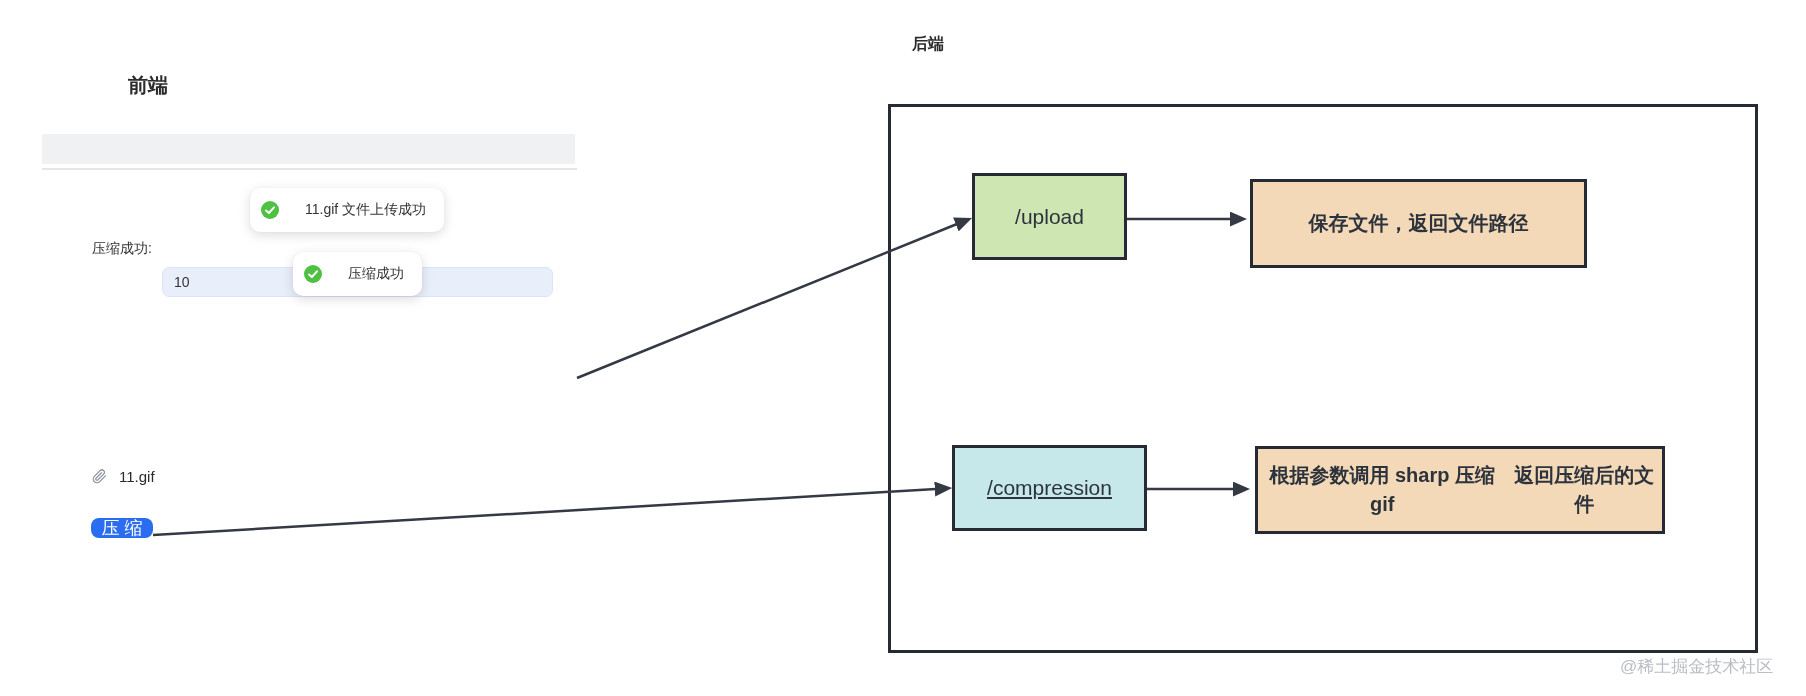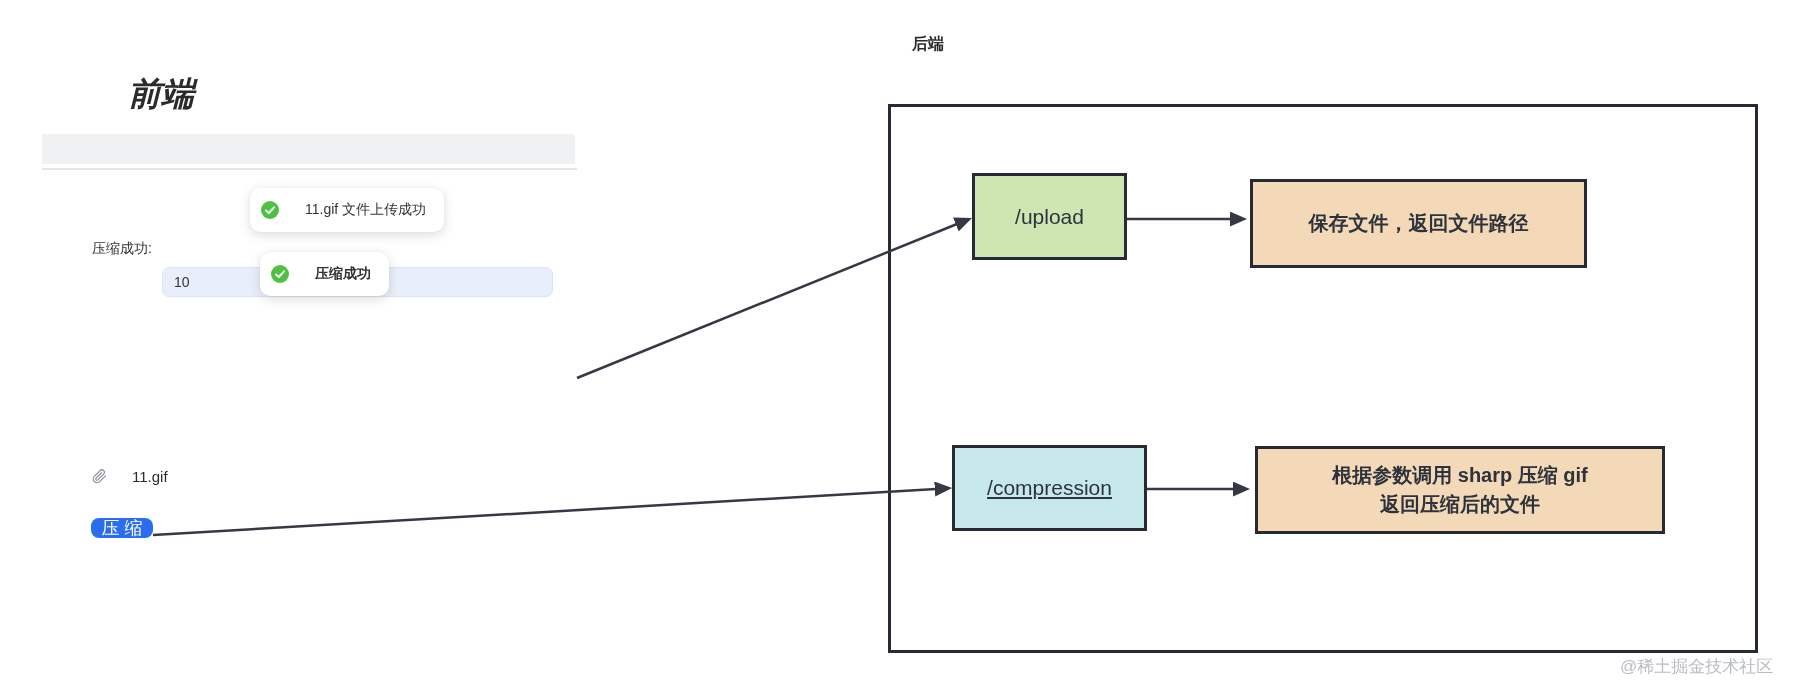--- a/index.html
+++ b/index.html
@@ -5,74 +5,74 @@
   * { margin:0; padding:0; box-sizing:border-box; }
   html,body { background:#ffffff; }
   body { font-family:"Liberation Sans","DejaVu Sans",sans-serif; }
   .stage {
     position:relative; width:1806px; height:696px; background:#ffffff;
     overflow:hidden; color:#333;
   }
   .abs { position:absolute; }
 
   
-  .fe-title { left:128px; top:72px; font-size:33px; font-weight:700; color:#2b2b2b;font-style:italic; }
+  .fe-title { left:128px; top:72px; font-size:20px; font-weight:700; color:#2b2b2b; }
   .fe-topbar { left:42px; top:134px; width:533px; height:30px; background:#f0f1f3; }
   .fe-topbar-line { left:42px; top:168px; width:535px; height:2px; background:#e4e6e9; }
 
   .toast {
     display:inline-flex; align-items:center; gap:26px;
     height:44px; padding:0 18px 0 11px; background:#ffffff;
     border-radius:10px;
     box-shadow:0 3px 12px rgba(0,0,0,0.14), 0 0 1px rgba(0,0,0,0.10);
     font-size:14px; color:#333; white-space:nowrap;
   }
   .toast-1 { left:250px; top:188px; z-index:7; }
-  .toast-2 { left:260px; top:252px; z-index:8;font-weight:bold; }
+  .toast-2 { left:293px; top:252px; z-index:8; }
   .check-circle { width:18px; height:18px; flex:0 0 auto; }
 
   .color-label { left:92px; top:240px; font-size:14px; color:#333; }
   .color-input {
     left:162px; top:233px; width:391px; height:30px;
     background:#e9eefb; border:1px solid #dde4f7; border-radius:7px;
     font-size:14px; color:#333; padding:0 11px; outline:none;
     font-family:inherit;
     margin-top:34px;
   }
 
   .upload-area {
     left:92px; top:292px; width:462px; height:160px;
     border:2px dashed #78a9fa; border-radius:10px; background:#f8fafc;
     display:flex; flex-direction:column; align-items:center; justify-content:center;
     gap:20px; z-index:1; cursor:pointer;
   }
   .upload-hint { font-size:16px; color:#3d3d3d; }
 
-  .file-item { left:92px; top:468px; display:inline-flex; align-items:center; gap:25px; cursor:pointer; }
+  .file-item { left:92px; top:468px; display:inline-flex; align-items:center; gap:12px; cursor:pointer; }
   .file-name { font-size:15px; color:#2b2b2b; }
 
   .compress-btn {
     left:91px; top:518px; width:62px; height:20px;
     background:#2b6df0; border:none; border-radius:8px;
     color:#ffffff; font-size:18px; display:flex; align-items:center; justify-content:center;
     cursor:pointer; font-family:inherit; z-index:2;
   }
 
   
   .be-title { left:912px; top:34px; font-size:16px; font-weight:700; color:#2b2b2b; }
   .be-box { left:888px; top:104px; width:870px; height:549px; border:3px solid #252a34; background:#ffffff; }
 
   .node {
     display:flex; align-items:center; justify-content:center; text-align:center;
     border:3px solid #252a34; color:#2d333d; z-index:2;
   }
   .node-upload { left:972px; top:173px; width:155px; height:87px; background:#cee6b2; font-size:21px; font-weight:500; }
   .node-save { left:1250px; top:179px; width:337px; height:89px; background:#f3d9b7; font-size:20px; font-weight:600; }
   .node-compression { left:952px; top:445px; width:195px; height:86px; background:#c6e8eb; font-size:21px; font-weight:500;text-decoration:underline; }
-  .node-compress-desc { left:1255px; top:446px; width:410px; height:88px; background:#f3d9b7; font-size:20px; font-weight:600; flex-direction:column; line-height:1.45; }
+  .node-compress-desc { left:1255px; top:446px; width:410px; height:88px; background:#f3d9b7; font-size:20px; font-weight:600; flex-direction:row; line-height:1.45; }
 
   .watermark { left:1620px; top:655px; font-size:17px; color:#b9bdc4; z-index:4; }
 
   .arrow-layer { left:0; top:0; width:1806px; height:696px; z-index:3; pointer-events:none; }
 </style>
 </head>
 <body>
 
 <div class="stage">
 

